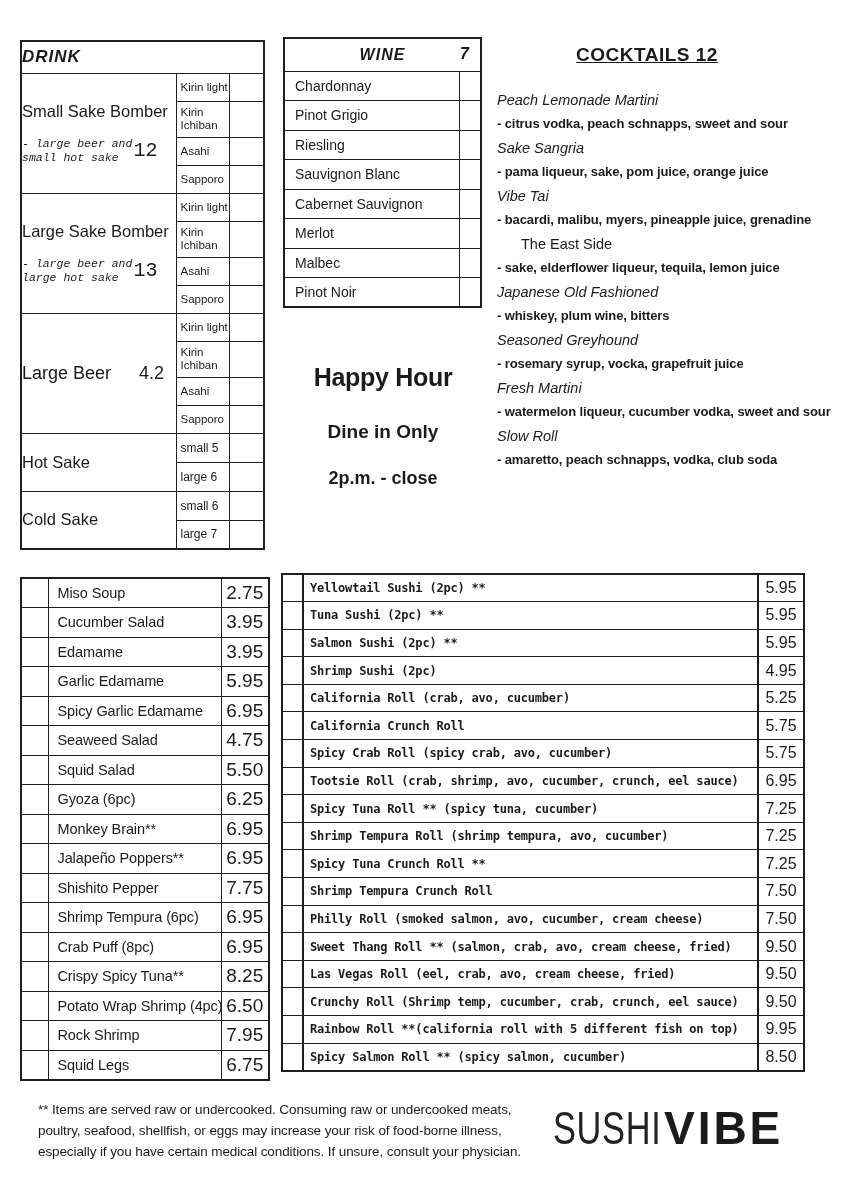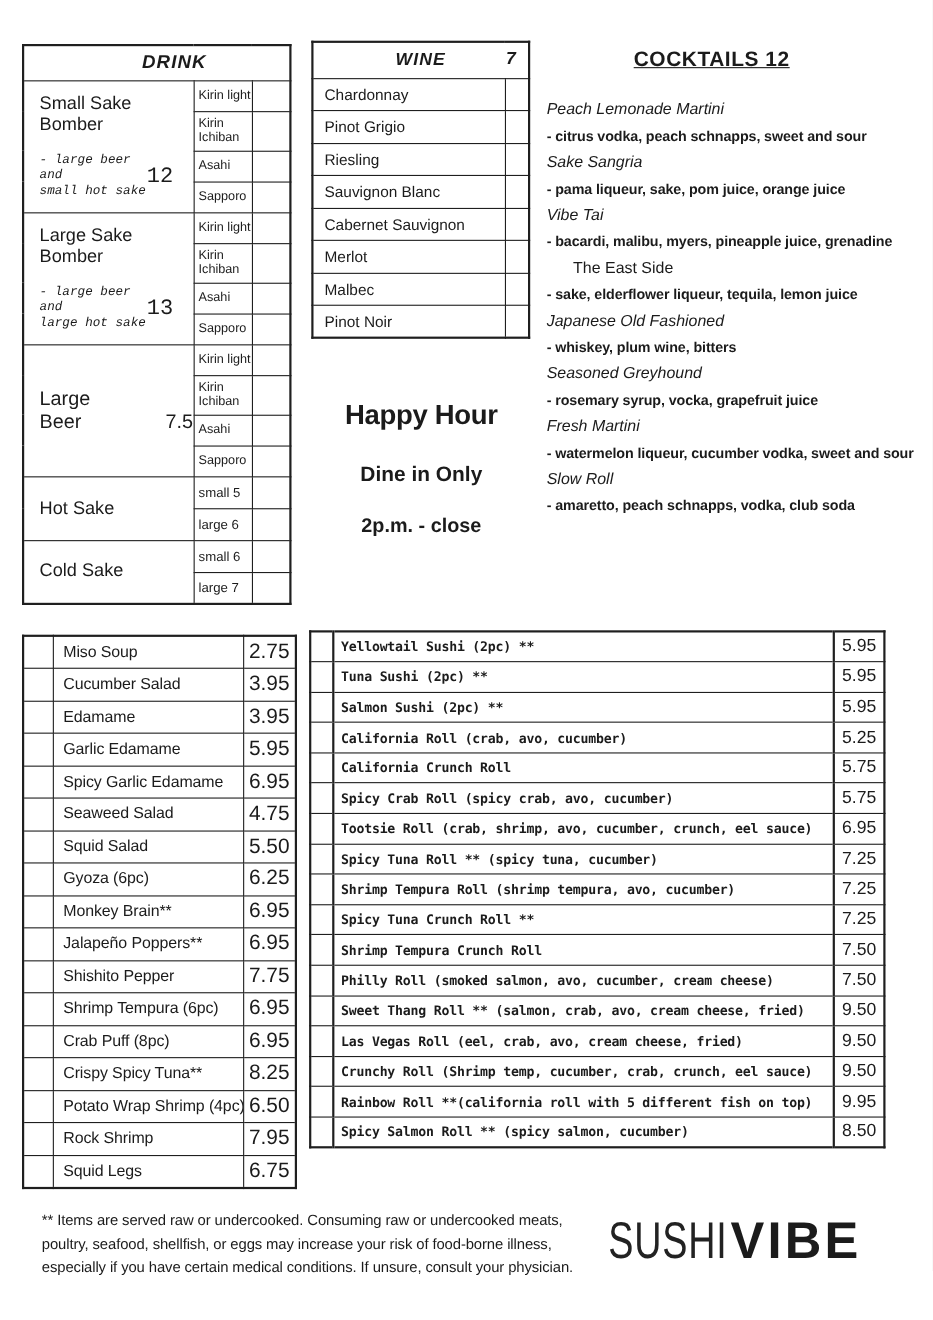--- a/index.html
+++ b/index.html
@@ -7,22 +7,22 @@
   .page {
     position:relative; width:848px; height:1200px; background:#ffffff;
     font-family:"Liberation Sans", sans-serif; color:#1b1b1b; overflow:hidden;
     margin:0 auto;
   }
   table { border-collapse:collapse; table-layout:fixed; }
   td { border:1px solid #1f1f1f; vertical-align:middle; overflow:hidden; }
 
   
   .drink-table { position:absolute; left:20px; top:40px; width:243px; border:2px solid #1f1f1f; }
-  .dt-header { height:32px; text-align:center; font-style:italic; font-weight:bold; font-size:17px; letter-spacing:1px;padding-left:32px; }
-  .dt-main { padding-left:14px; }
+  .dt-header { height:32px; text-align:left; font-style:italic; font-weight:bold; font-size:17px; letter-spacing:1px; }
+  .dt-main { }
   .dt-name { font-size:16.5px; }
   .dt-np { display:flex; align-items:center; justify-content:space-between; padding-right:18px; margin-top:16px;font-family:Liberation Mono, monospace; }
   .dt-note { font-style:italic; font-size:11.5px; line-height:14px; white-space:pre-line; }
   .dt-price { font-size:20px; }
   .dt-inline { display:flex; align-items:flex-end; gap:28px; font-size:18px; }
   .dt-opt { font-size:11.5px; padding-left:4px; line-height:13px; }
   .dt-opt2 { font-size:12px; padding-left:4px; }
   .h28 td { height:28px; } .h36 td { height:36px; } .h29 td { height:29px; }
   .dt-namebig { font-size:16.5px; }
 
@@ -133,21 +133,21 @@
         </tr>
     <tr class="h28">
           <td class="dt-opt">Sapporo</td>
           <td></td>
         </tr>
 
     <tr class="h28">
       <td class="dt-main" rowspan="4">
         <div class="dt-inline">
           <span>Large Beer</span>
-          <span>7.5</span>
+          <span>4.2</span>
         </div>
       </td>
       <td class="dt-opt">Kirin light</td>
       <td></td>
     </tr>
     <tr class="h36">
           <td class="dt-opt">Kirin Ichiban</td>
           <td></td>
         </tr>
     <tr class="h28">
@@ -425,20 +425,25 @@
           <td class="rl-name">Tuna Sushi (2pc) **</td>
           <td class="rl-price">5.95</td>
         </tr>
 
         <tr class="rl-row">
           <td class="rl-blank"></td>
           <td class="rl-name">Salmon Sushi (2pc) **</td>
           <td class="rl-price">5.95</td>
         </tr>
 
+        <tr class="rl-row">
+          <td class="rl-blank"></td>
+          <td class="rl-name">Shrimp Sushi (2pc)</td>
+          <td class="rl-price">4.95</td>
+        </tr>
 
         <tr class="rl-row">
           <td class="rl-blank"></td>
           <td class="rl-name">California Roll (crab, avo, cucumber)</td>
           <td class="rl-price">5.25</td>
         </tr>
 
         <tr class="rl-row">
           <td class="rl-blank"></td>
           <td class="rl-name">California Crunch Roll</td>

